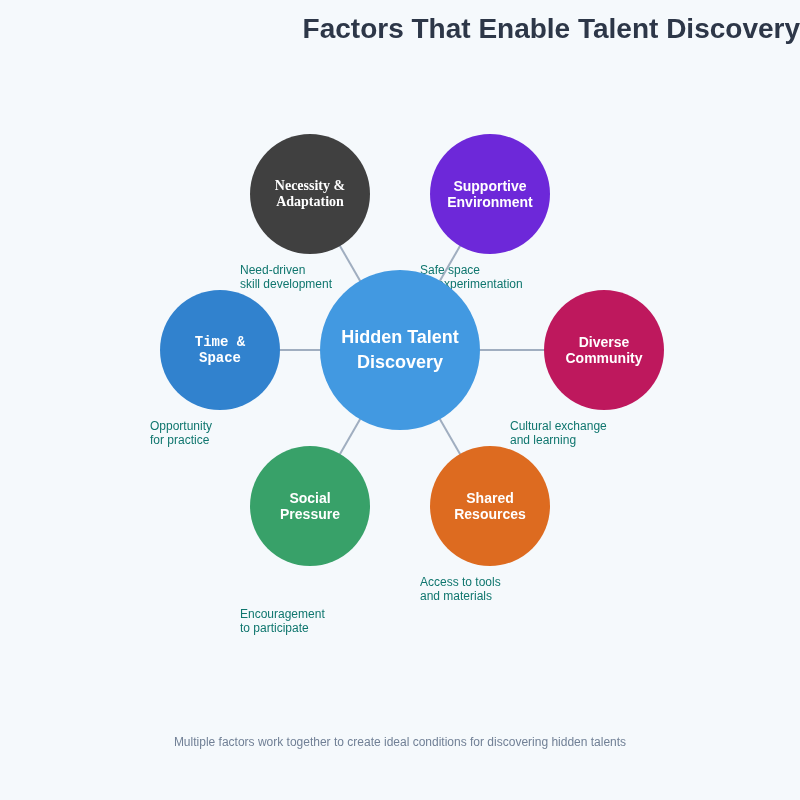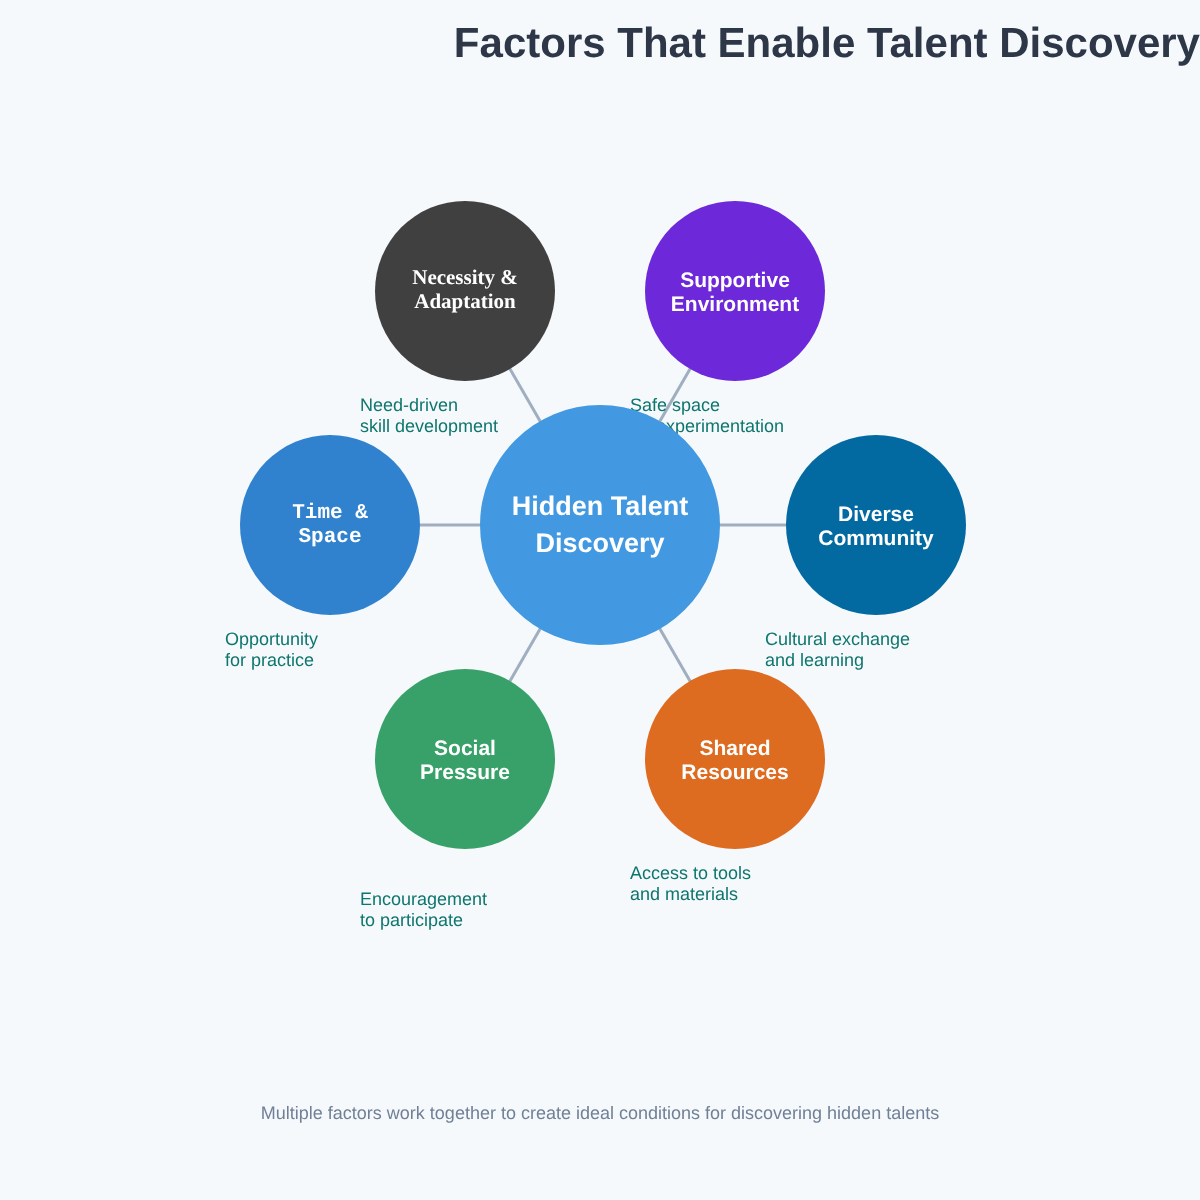--- a/index.html
+++ b/index.html
@@ -59,34 +59,34 @@
 </svg>
 
 <div class="desc" style="left:240px; top:263px;">Need-driven
 skill development</div>
 <div class="desc" style="left:420px; top:263px;">Safe space
 for experimentation</div>
 <div class="desc" style="left:510px; top:419px;">Cultural exchange
 and learning</div>
 <div class="desc" style="left:420px; top:575px;">Access to tools
 and materials</div>
-<div class="desc" style="left:240px; top:592px;">Encouragement
+<div class="desc" style="left:240px; top:607px;">Encouragement
 to participate</div>
 <div class="desc" style="left:150px; top:419px;">Opportunity
 for practice</div>
 
 <div class="node factor" style="left:250px; top:134px; background:#404040;font-family:Liberation Serif, serif;">
   <span>Necessity &amp;
 Adaptation</span>
 </div>
 <div class="node factor" style="left:430px; top:134px; background:#6d28d9;">
   <span>Supportive
 Environment</span>
 </div>
-<div class="node factor" style="left:524px; top:290px; background:#0369a1;">
+<div class="node factor" style="left:544px; top:290px; background:#be185d;">
   <span>Diverse
 Community</span>
 </div>
 <div class="node factor" style="left:430px; top:446px; background:#dd6b20;">
   <span>Shared
 Resources</span>
 </div>
 <div class="node factor" style="left:250px; top:446px; background:#38a169;">
   <span>Social
 Pressure</span>

